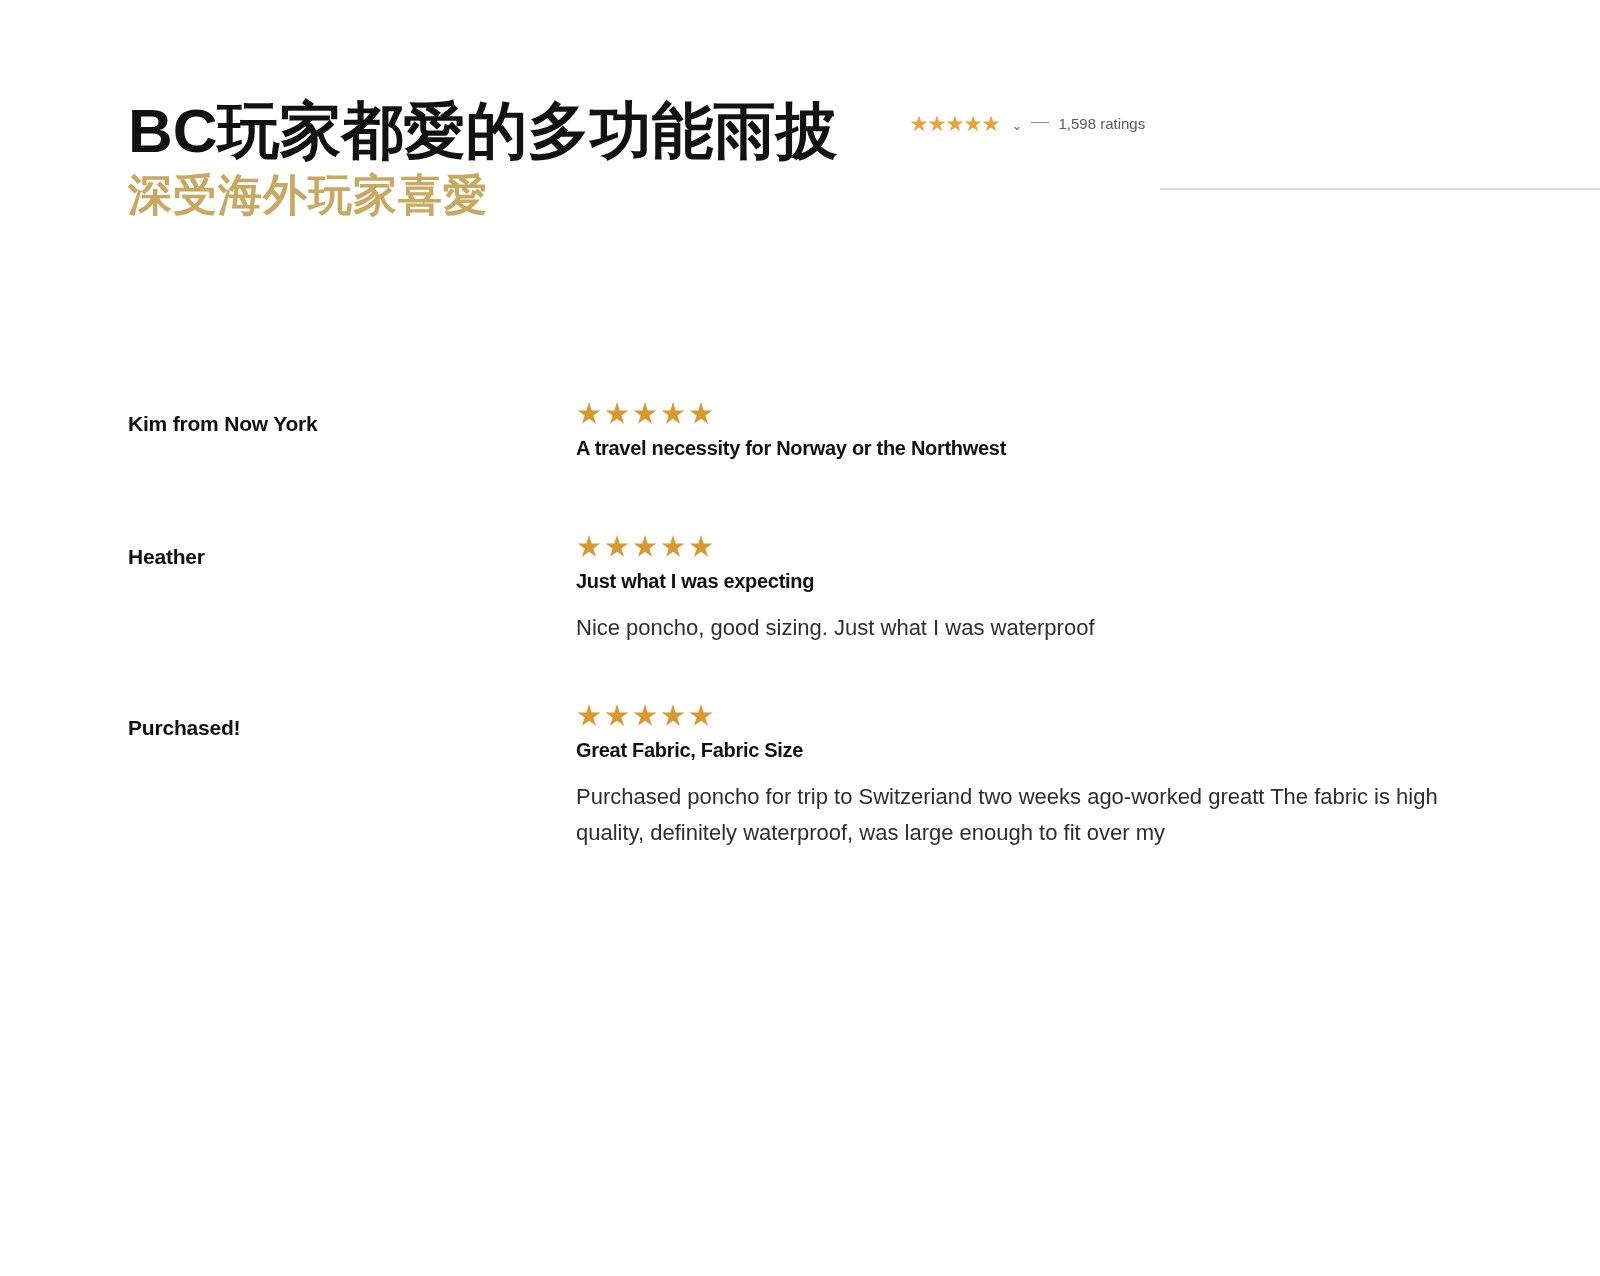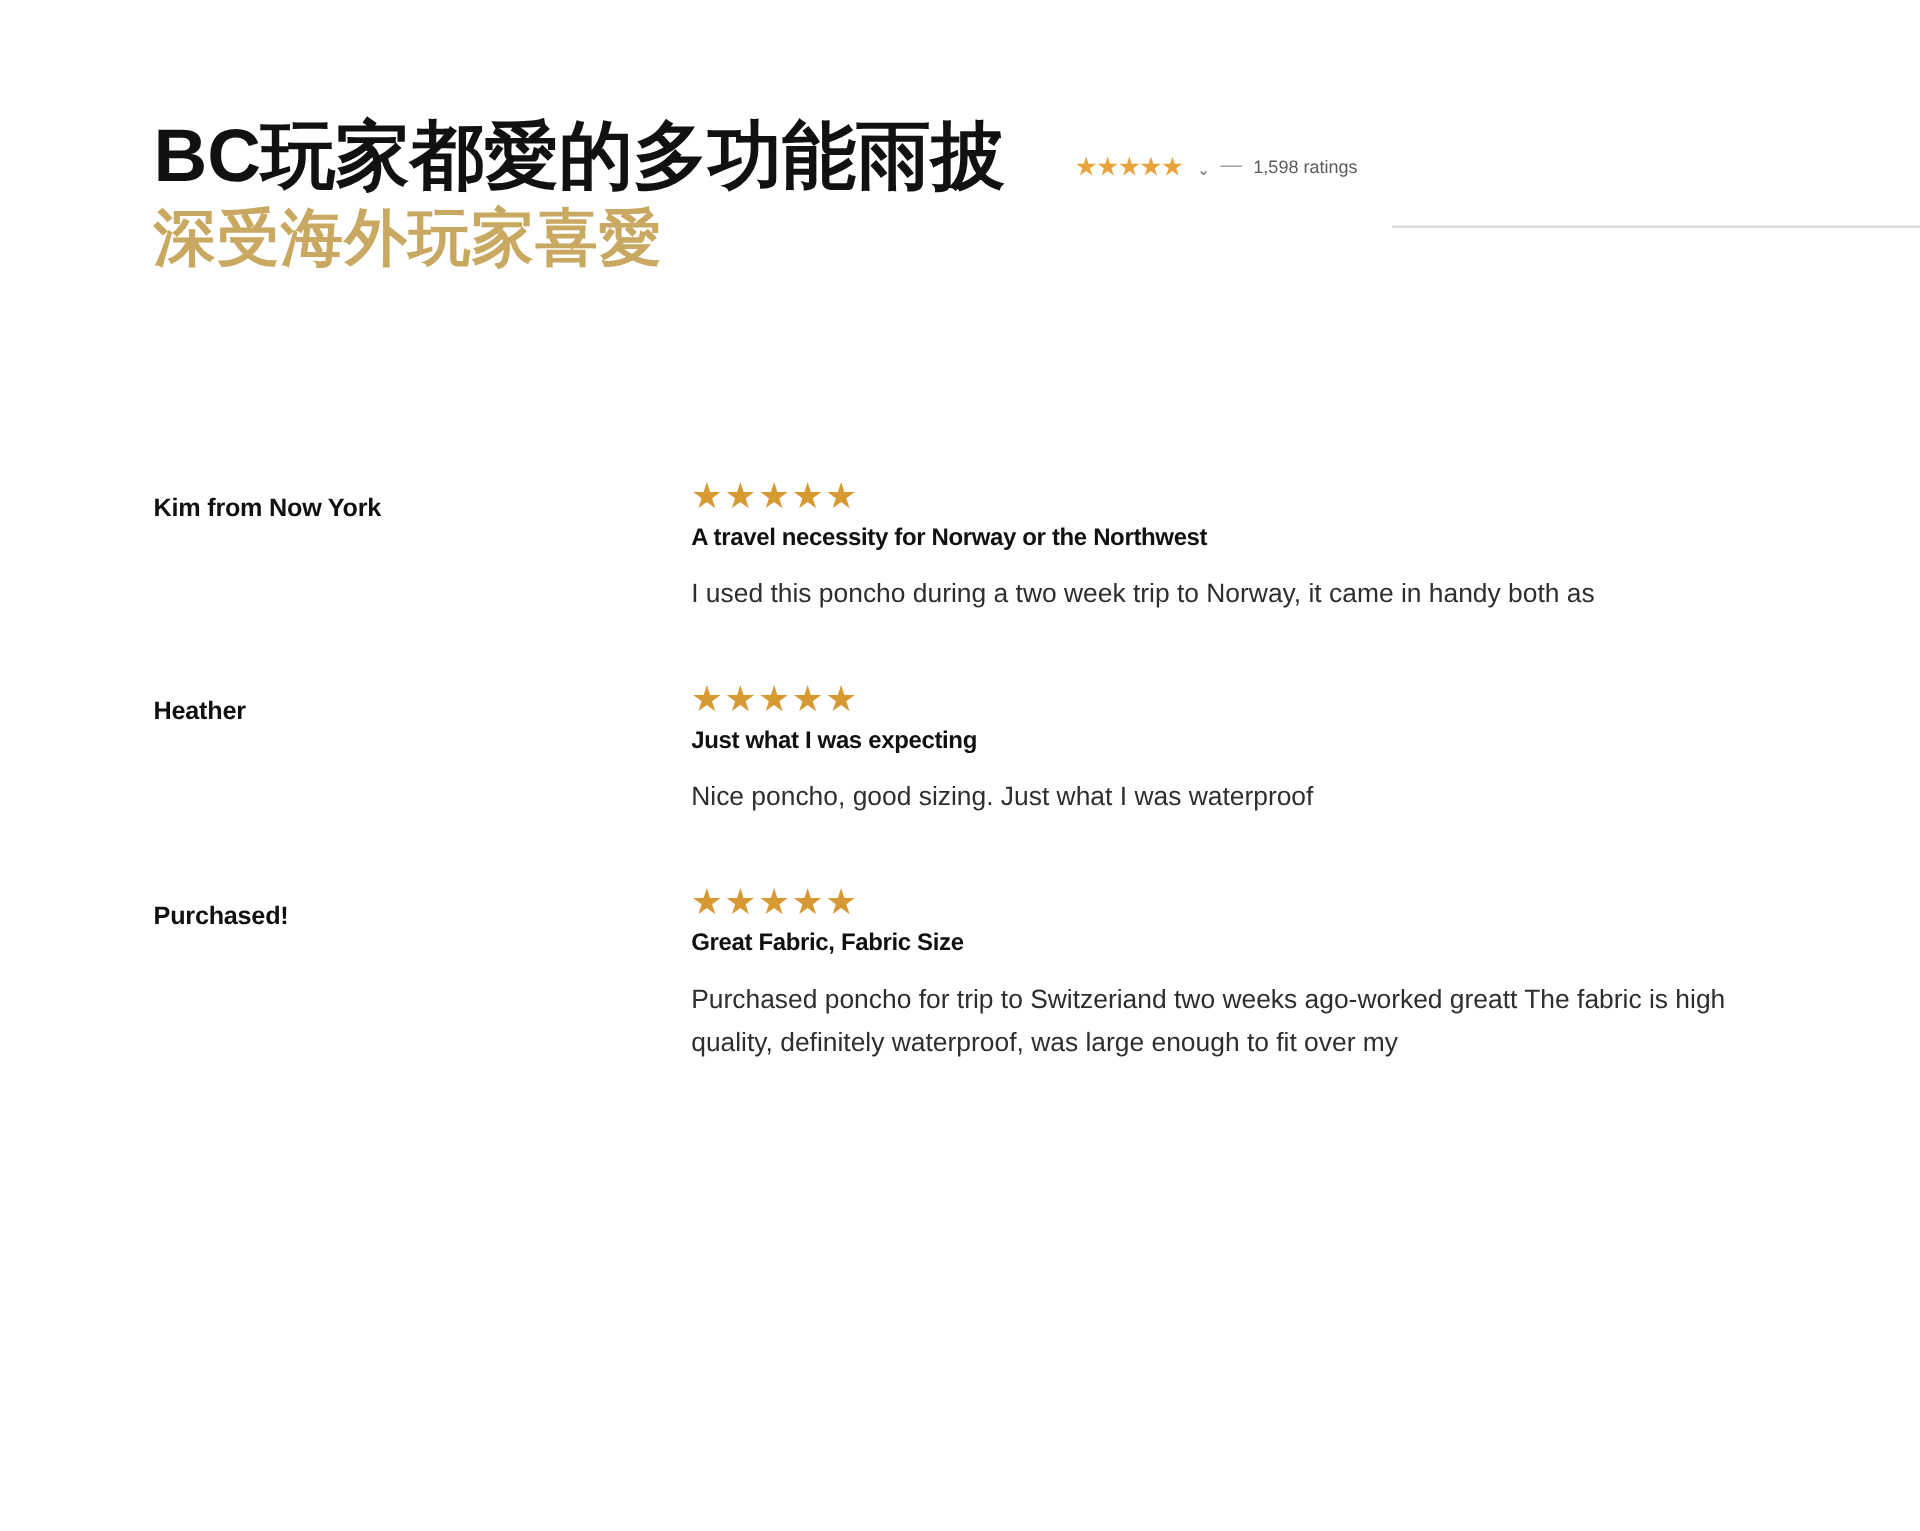--- a/index.html
+++ b/index.html
@@ -25,22 +25,21 @@
 
   .header {
     position: absolute;
     left: 128px;
     top: 98px;
     width: 1430px;
   }
 
   .title-row {
     display: flex;
-    align-items: flex-end;
-    gap: 0px;
+    gap: 14px;
   }
 
   .main-title {
     font-size: 62px;
     line-height: 1.05;
     font-weight: 800;
     letter-spacing: 0px;
     color: #111111;
     white-space: nowrap;
   }
@@ -87,21 +86,21 @@
     position: absolute;
     left: 1032px;
     top: 90px;
     width: 528px;
     height: 2px;
     background: #d9d9d9;
   }
 
   .subtitle {
     margin-top: 8px;
-    font-size: 52px;
+    font-size: 44px;
     font-weight: 800;
     color: #c9a961;
     letter-spacing: 1px;
     line-height: 1.1;
   }
 
   
   .reviews {
     position: absolute;
     left: 128px;
@@ -183,21 +182,20 @@
     <div class="subtitle">深受海外玩家喜愛</div>
   </div>
 
   <div class="reviews">
 
     <div class="review r1">
       <div class="reviewer">Kim from Now York</div>
       <div class="review-body">
         <div class="stars">★★★★★</div>
         <div class="review-title">A travel necessity for Norway or the Northwest</div>
-        <div class="review-text">I used this poncho during a two week trip to Norway, it came in handy both as</div>
       </div>
     </div>
 
     <div class="review r2">
       <div class="reviewer">Heather</div>
       <div class="review-body">
         <div class="stars">★★★★★</div>
         <div class="review-title">Just what I was expecting</div>
         <div class="review-text">Nice poncho, good sizing. Just what I was waterproof</div>
       </div>

